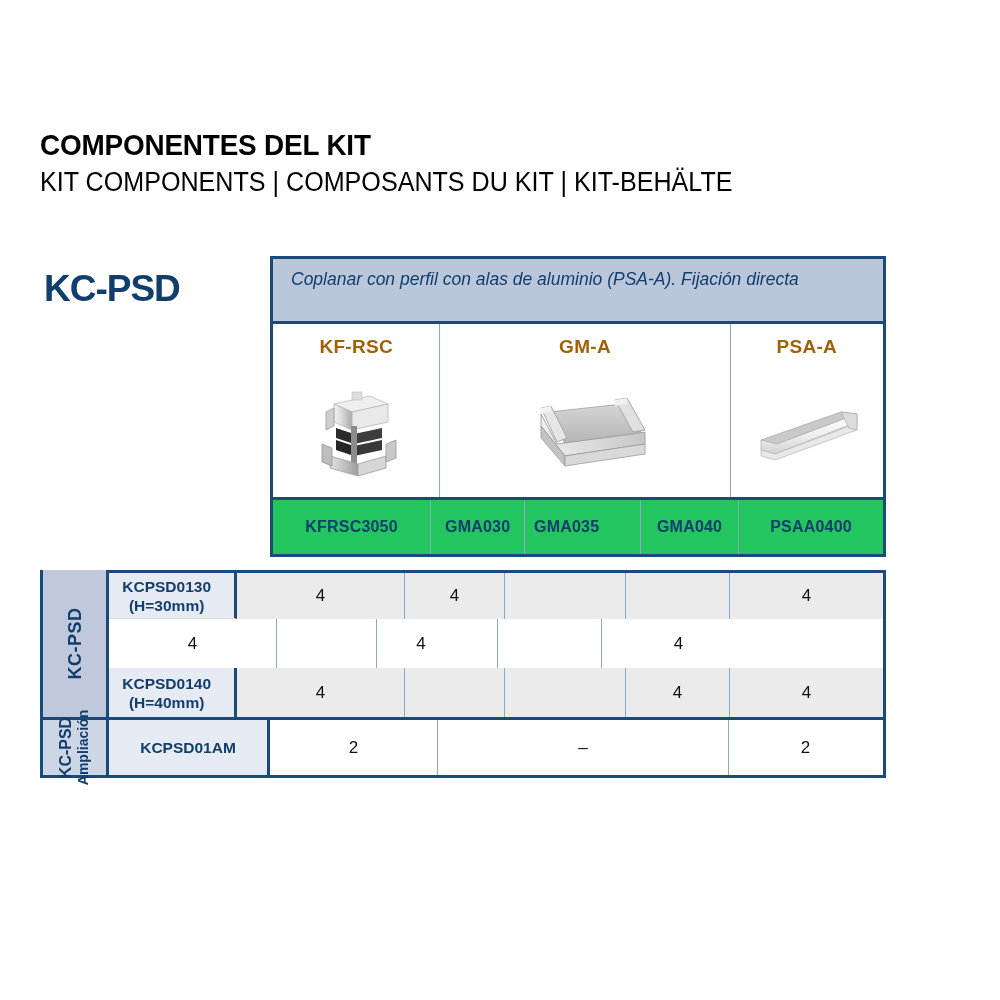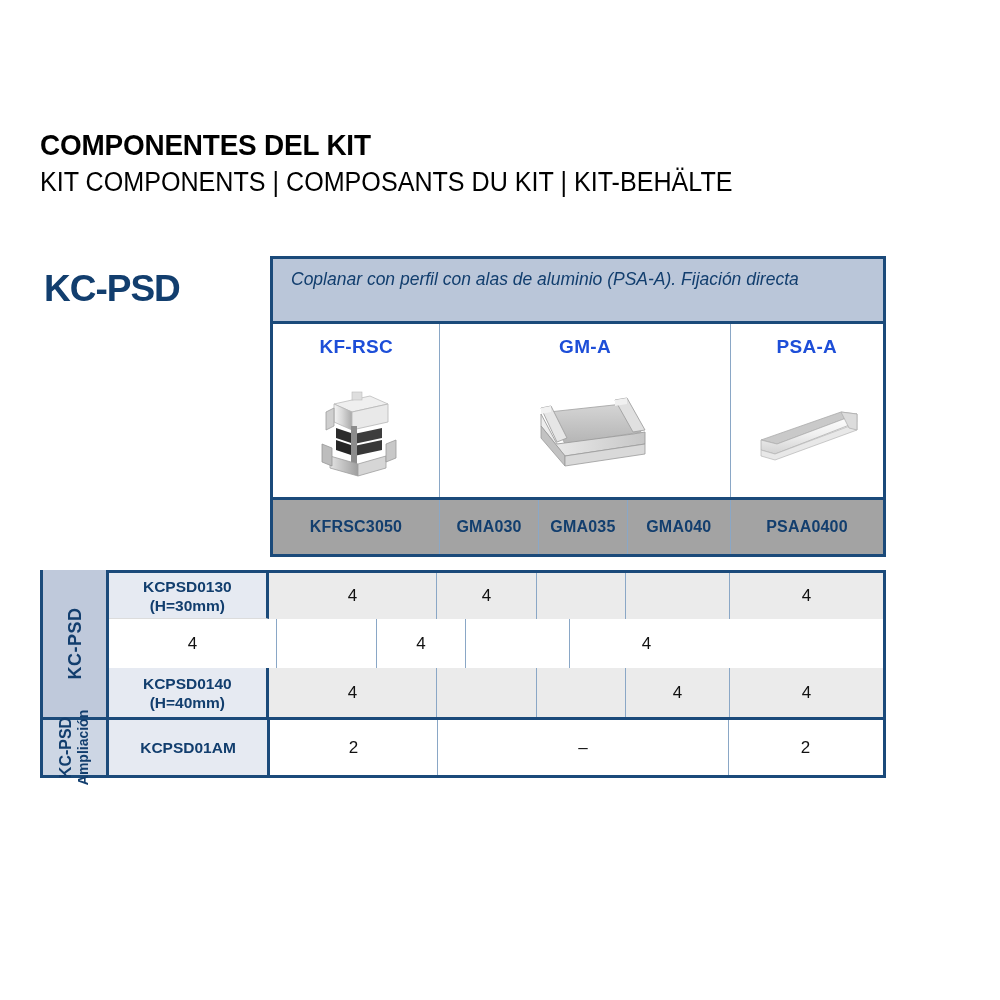--- a/index.html
+++ b/index.html
@@ -53,55 +53,55 @@
   .famrow{
     box-sizing:border-box;
     display:flex;
     height:46px;
     border-left:3px solid #1b4a7a;
     border-right:3px solid #1b4a7a;
     background:#ffffff;
   }
   .famrow .cell{
     display:flex;align-items:center;justify-content:center;
-    color:#1d4ed8;font-weight:bold;font-size:19px;
+    color:#a16207;font-weight:bold;font-size:19px;
     letter-spacing:0.3px;
   }
   .imgrow{
     box-sizing:border-box;
     display:flex;
     height:130px;
     border-left:3px solid #1b4a7a;
     border-right:3px solid #1b4a7a;
     border-bottom:3px solid #1b4a7a;
     background:#ffffff;
   }
   .imgrow .cell{display:flex;align-items:center;justify-content:center;}
   .vdiv{border-left:1.5px solid #8aa7c6;}
 
   .coderow{
     box-sizing:border-box;
     display:flex;
     height:57px;
-    background:#a3a3a3;
+    background:#22c55e;
     border-left:3px solid #1b4a7a;
     border-right:3px solid #1b4a7a;
     border-bottom:3px solid #1b4a7a;
   }
   .coderow .cell{
     display:flex;align-items:center;justify-content:center;
     color:#123e6e;font-weight:bold;font-size:16px;
     letter-spacing:0.2px;
   }
 
   
   .c1{width:167px;}
   .c2{width:99px;}
   .c3{width:88px;}
-  .c4{width:103px;}
+  .c4{width:103px;margin-left:32px;}
   .c5{width:153px;}
   .cGM{width:290px;}
 
   
   .grid{position:absolute;left:40px;top:570px;width:846px;}
   .grid-body{
     box-sizing:border-box;
     border:3px solid #1b4a7a;
     border-top:none;
   }

